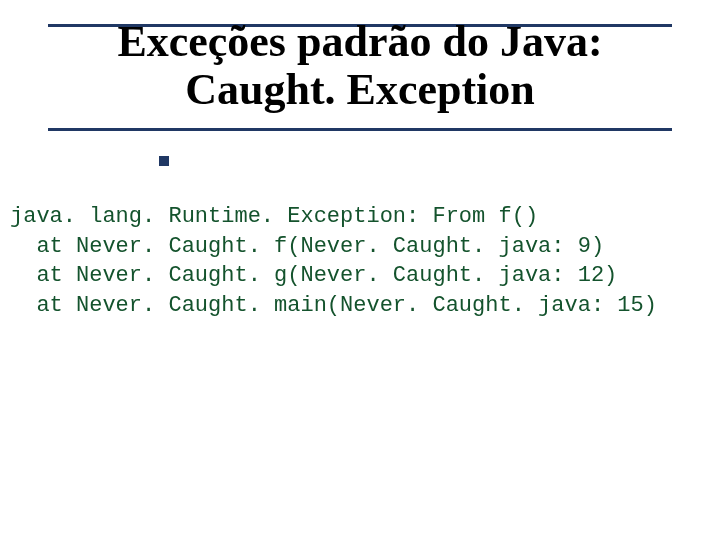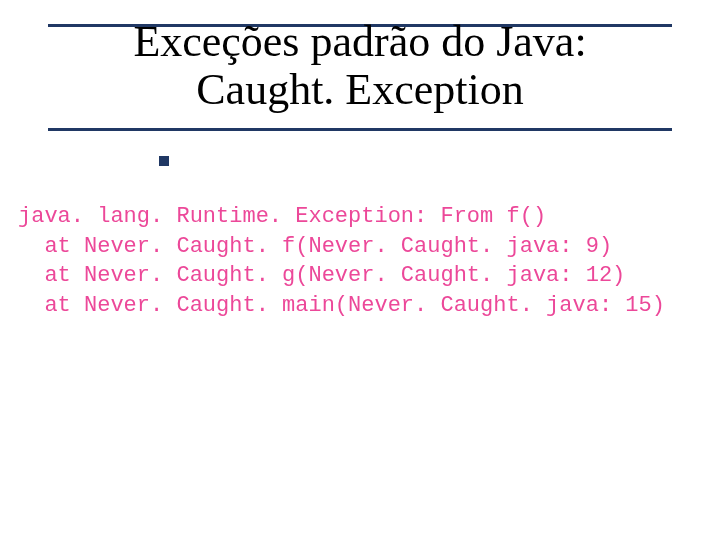--- a/index.html
+++ b/index.html
@@ -21,21 +21,21 @@
     position: absolute;
     top: 18px;
     left: 90px;
     right: 90px;
     text-align: center;
   }
   .title-text {
     font-size: 44px;
     line-height: 1.08;
     color: #000000;
-    font-weight: 400;
+    font-weight: 700;
   }
   .rule-top {
     position: absolute;
     top: 24px;
     left: 48px;
     right: 48px;
     height: 3px;
     background: #203864;
   }
   .rule-bottom {
@@ -55,23 +55,22 @@
     background: #203864;
   }
   .body {
     position: absolute;
     top: 202px;
     left: 10px;
     right: 20px;
     font-family: "Courier New", Courier, monospace;
     font-size: 22px;
     line-height: 1.35;
-    color: #ec4899;
+    color: #14532d;
     white-space: pre;
-    margin-left: 8px;
   }
 </style>
 </head>
 <body>
 
 <div class="slide">
 
   <div class="rule-top"></div>
 
   <div class="title-block">

